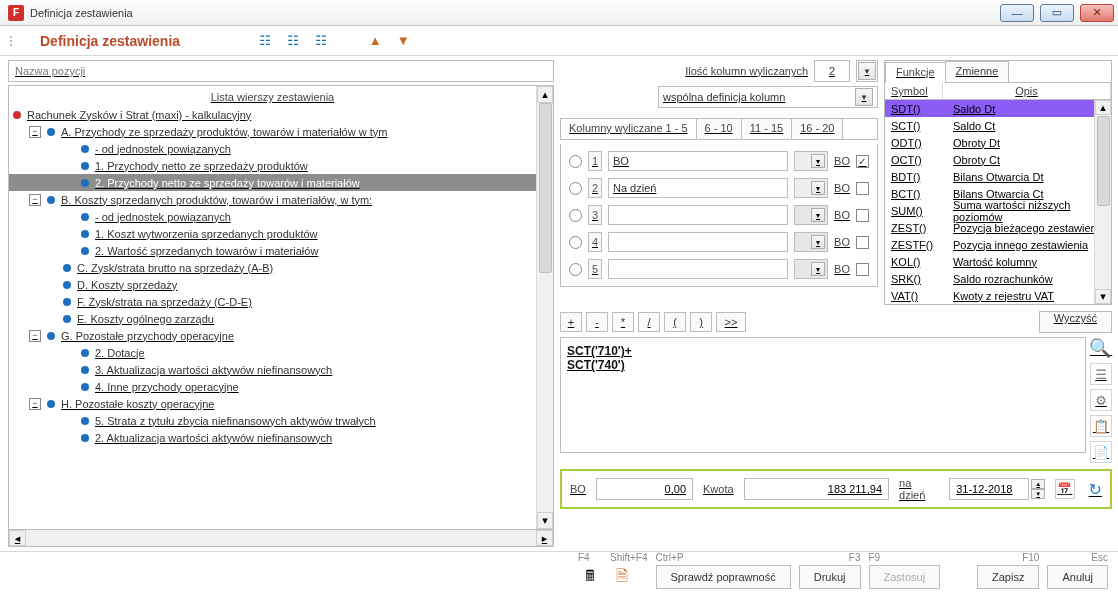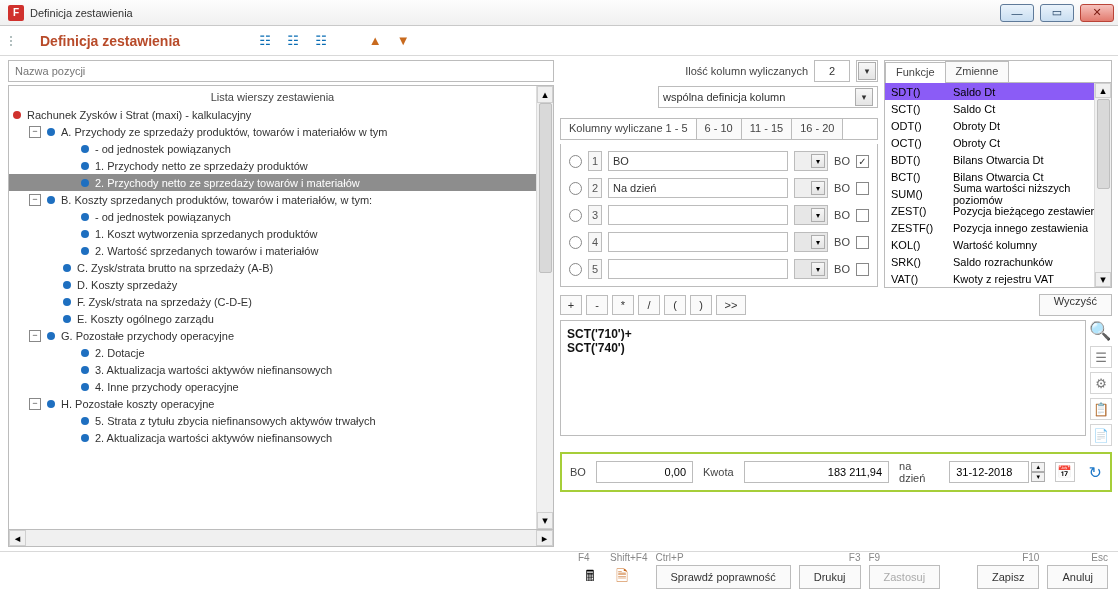--- a/index.html
+++ b/index.html
@@ -16,21 +16,21 @@
   
   .toolbar { height:30px; border-bottom:1px solid #d9d9d9; display:flex; align-items:center; padding:0 10px; gap:16px; }
   .toolbar .dots { width:10px; display:flex; flex-direction:column; gap:2px; margin-right:4px;}
   .toolbar .dots span{width:2px;height:2px;background:#9aa;border-radius:50%;}
   .toolbar .heading { color:#b84b2a; font-size:14px; font-weight:bold; }
   .toolbar .tgroup { display:flex; gap:10px; margin-left:60px;}
   .tbtn { width:18px; height:18px; display:flex; align-items:center; justify-content:center; color:#0a6db4; font-size:13px; }
   .tbtn.orange { color:#c86a1e; }
 
   
-  .main-area { display:flex; height: calc(595px - 26px - 30px - 44px); }
+  .main-area { display:flex; height: calc(595px - 26px - 30px - 44px); text-decoration: underline; }
   .left-pane { width:560px; display:flex; flex-direction:column; padding:4px 6px 4px 8px; }
   .right-pane { flex:1; display:flex; flex-direction:column; padding:4px 6px 4px 0; }
 
   .name-input { width:100%; height:22px; border:1px solid #bcbcbc; padding:2px 6px; color:#555; }
   .tree-wrap { flex:1; border:1px solid #bcbcbc; margin-top:3px; position:relative; display:flex; }
   .tree-scroll { flex:1; overflow:auto; padding:2px 0 6px 0; }
   .tree-header { text-align:center; color:#444; padding:3px 0; }
   .tree .row { display:flex; align-items:center; height:17px; padding-left:4px; }
   .tree .toggle { width:12px; height:12px; border:1px solid #888; font-size:9px; line-height:9px; text-align:center; margin-right:6px; color:#444;}
   .tree .bullet { width:8px;height:8px;border-radius:50%; margin-right:6px; }
@@ -345,20 +345,24 @@
               <span class="chk"></span>
             </div>
           </div>
       </div>
 
       <div class="rp-col2">
         <div class="tabs">
           <div class="tab active">Funkcje</div>
           <div class="tab">Zmienne</div>
         </div>
+        <div class="func-head">
+          <div style="width:58px">Symbol</div>
+          <div style="flex:1;text-align:center">Opis</div>
+        </div>
         <div class="func-list" id="func-list">
           <div class="func-row sel">
               <span class="c1">SDT()</span>
               <span class="c2">Saldo Dt</span>
             </div>
             <div class="func-row">
               <span class="c1">SCT()</span>
               <span class="c2">Saldo Ct</span>
             </div>
             <div class="func-row">

